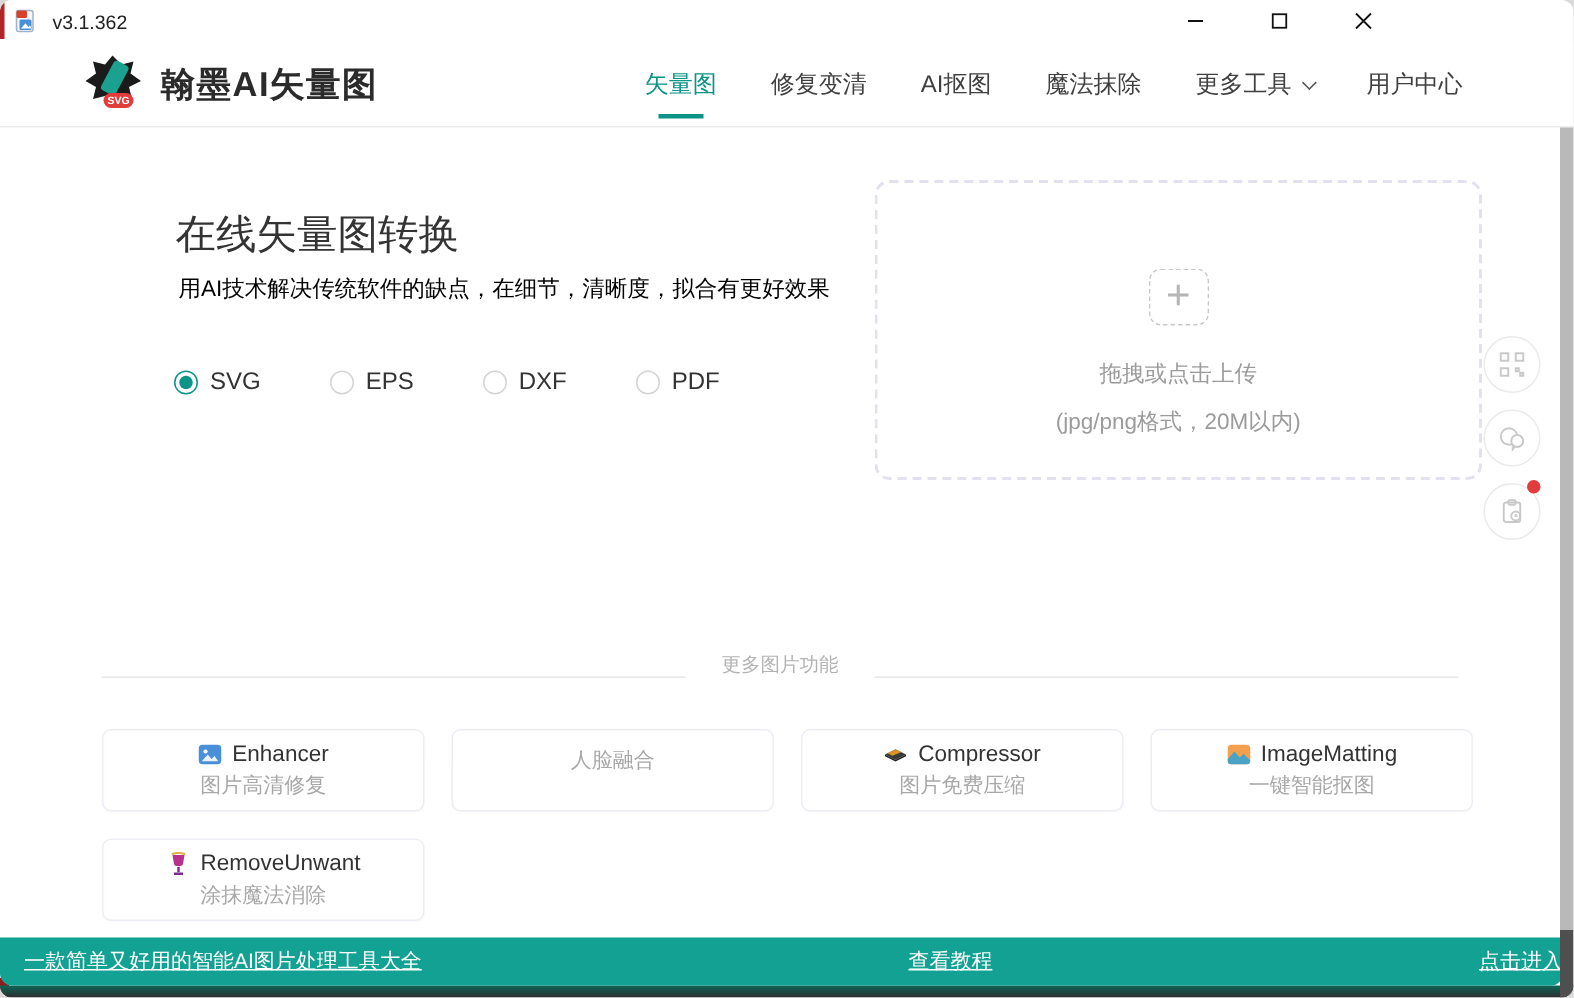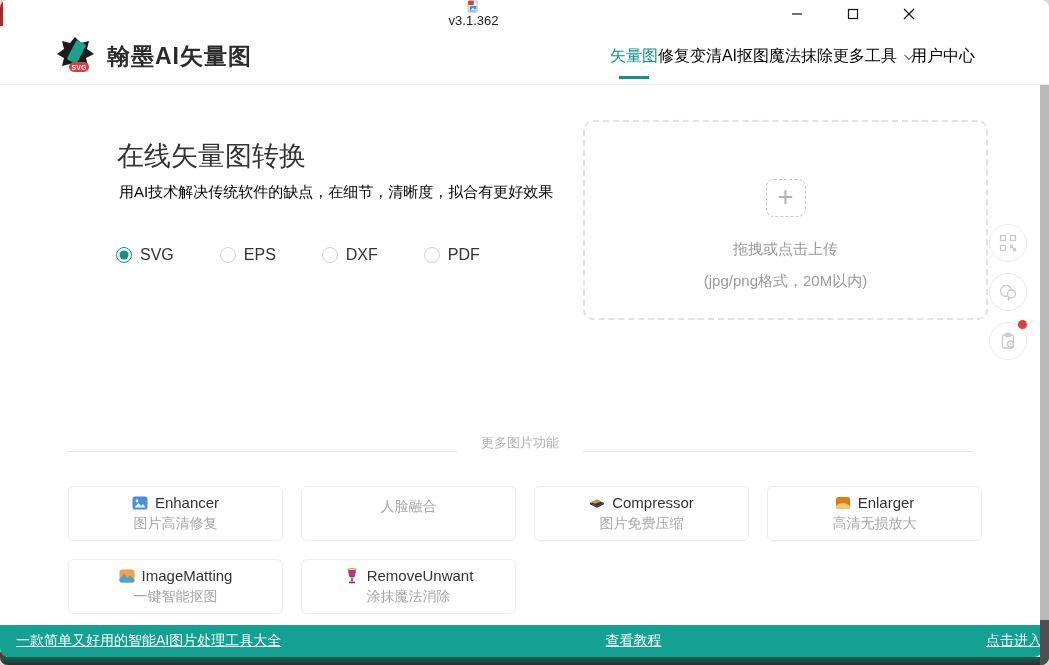--- a/index.html
+++ b/index.html
@@ -4,33 +4,33 @@
 <style>
   * { margin:0; padding:0; box-sizing:border-box; }
   html,body { width:1049px; height:665px; font-family:"Liberation Sans","DejaVu Sans",sans-serif; background:#d9d9d9; }
   .window { position:absolute; left:0; top:0; width:1049px; height:665px; background:#fff; border-radius:8px; overflow:hidden; }
   
   .backdrop-left-red { position:absolute; left:0; top:0; width:3px; height:26px; background:#b02525; z-index:50; }
   .backdrop-bottom-strip { position:absolute; left:0; top:657px; width:1049px; height:8px; background:linear-gradient(#0d6557,#2e2e2e); z-index:40; }
   .backdrop-bottom-red { position:absolute; left:0; top:652px; width:6px; height:13px; background:#8f1d1d; z-index:39; }
 
   
-  .titlebar { position:absolute; left:0; top:0; width:937px; height:28px; background:#fff; display:flex; align-items:center; z-index:30;flex-direction:column; }
+  .titlebar { position:absolute; left:0; top:0; width:937px; height:28px; background:#fff; display:flex; align-items:center; z-index:30; }
   .titlebar .app-icon { width:16px; height:16px; margin-left:9px; }
   .titlebar .version { margin-left:10px; font-size:13px; color:#222; }
   .win-controls { position:absolute; right:0; top:0; height:28px; display:flex; }
   .win-btn { width:56px; height:28px; display:flex; align-items:center; justify-content:center; font-size:14px; color:#111; cursor:default; }
   .win-btn svg { display:block; }
 
   
   .header { position:absolute; left:0; top:28px; width:1049px; height:57px; background:#fff; border-bottom:1px solid #ececec; display:flex; align-items:center; z-index:20; }
   .logo-wrap { display:flex; align-items:center; margin-left:55px; }
   .brand { margin-left:10px; font-size:23px; font-weight:bold; color:#2b2b2b; letter-spacing:1px; }
-  .nav { position:absolute; right:74px; top:0; height:57px; display:flex; align-items:flex-start; }
-  .nav-item { position:relative; font-size:16px; color:#000000; height:57px; display:flex; align-items:center; cursor:pointer; white-space:nowrap; }
+  .nav { position:absolute; right:74px; top:0; height:57px; display:flex; align-items:flex-start; gap:36px; }
+  .nav-item { position:relative; font-size:16px; color:#404040; height:57px; display:flex; align-items:center; cursor:pointer; white-space:nowrap; }
   .nav-item.active { color:#0d9488; }
   .nav-item.active::after { content:""; position:absolute; left:50%; transform:translateX(-50%); bottom:6px; width:30px; height:3px; background:#0d9488; }
   .chevron { display:inline-block; width:7px; height:7px; border-right:1.5px solid #555; border-bottom:1.5px solid #555; transform:rotate(45deg) translateY(-2px); margin-left:7px; }
 
   
   .hero-title { position:absolute; left:117px; top:138px; font-size:27px; font-weight:500; color:#333; }
   .hero-desc { position:absolute; left:119px; top:183px; font-size:15px; color:#000000; }
   .format-radios { position:absolute; left:116px; top:246px; display:flex; gap:46px; }
   .radio-item { display:flex; align-items:center; gap:8px; cursor:pointer; }
   .radio-circle { width:16px; height:16px; border-radius:50%; border:1px solid #d4d4d4; background:#fff; position:relative; }
@@ -222,30 +222,20 @@
             <path d="M2.5 7.2 L8 4.7 L12 6.4 L6 8.8 Z" fill="#f5a623" opacity="0.85"></path>
             <path d="M1 8 L8 11.5 L15 8 L15 9.2 L8 12.7 L1 9.2 Z" fill="#222"></path>
           </svg>
         <span>Compressor</span>
       </div>
       <div class="card-sub">图片免费压缩</div>
     </div>
     <div class="card">
       <div class="card-title">
         <svg class="card-icon" viewBox="0 0 16 16">
-            <rect x="1" y="2" width="14" height="12" rx="2.5" fill="#e07b12"></rect>
-            <path d="M1 11 C5 7 11 7 15 11 L15 11.5 A2.5 2.5 0 0 1 12.5 14 L3.5 14 A2.5 2.5 0 0 1 1 11.5 Z" fill="#f7c873"></path>
-          </svg>
-        <span>Enlarger</span>
-      </div>
-      <div class="card-sub">高清无损放大</div>
-    </div>
-    <div class="card">
-      <div class="card-title">
-        <svg class="card-icon" viewBox="0 0 16 16">
             <rect x="0.5" y="1.5" width="15" height="13" rx="2.5" fill="#f2a04d"></rect>
             <path d="M0.5 11 L5 6 L8.5 10 L11 7.5 L15.5 12 L15.5 12.5 A2 2 0 0 1 13.5 14.5 L2.5 14.5 A2 2 0 0 1 0.5 12.5 Z" fill="#4aa3c7"></path>
           </svg>
         <span>ImageMatting</span>
       </div>
       <div class="card-sub">一键智能抠图</div>
     </div>
     <div class="card">
       <div class="card-title">
         <svg class="card-icon" viewBox="0 0 16 16">

